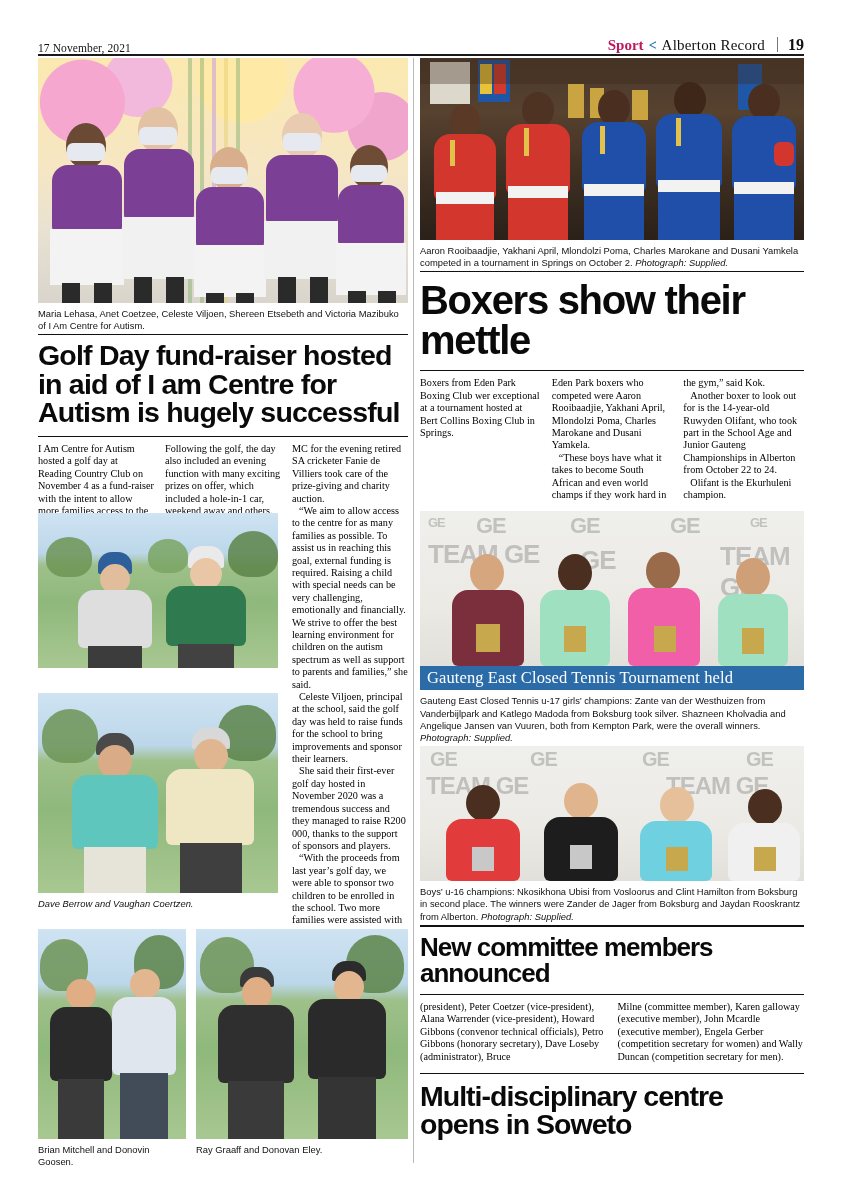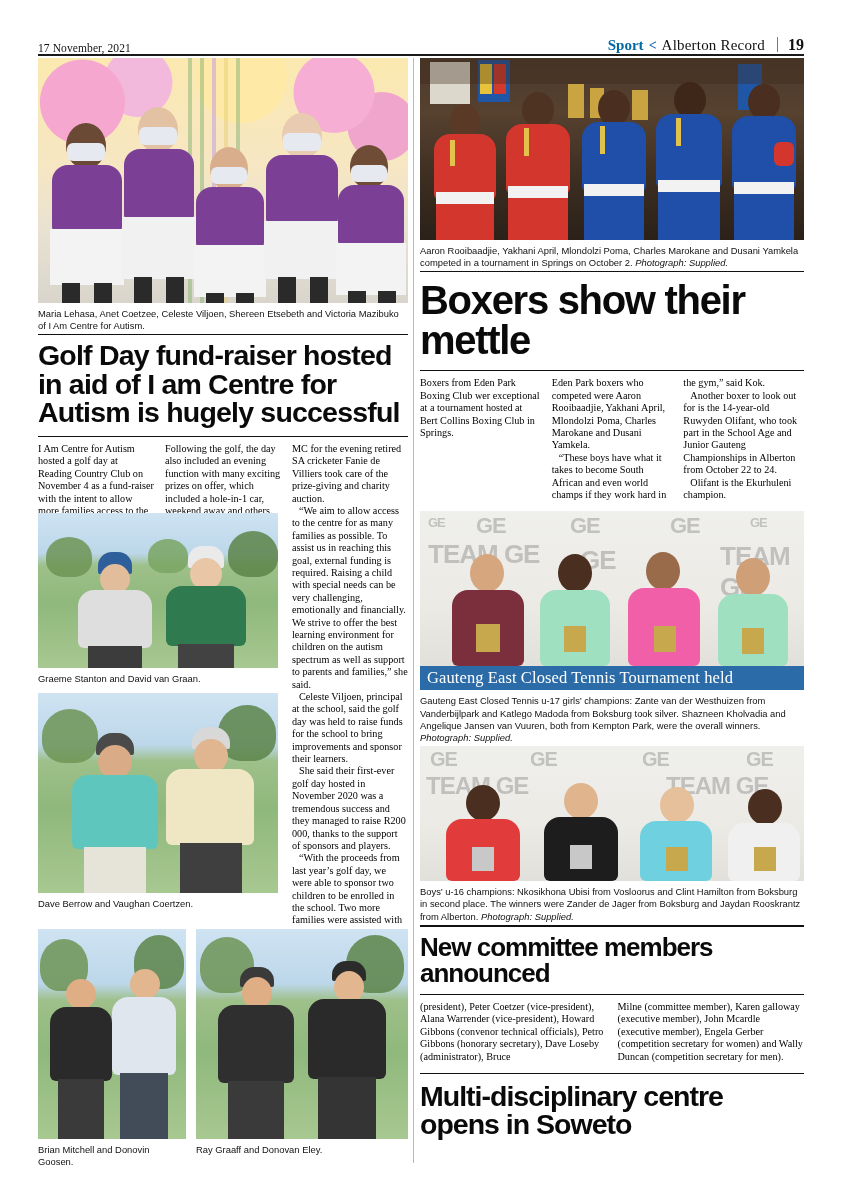--- a/index.html
+++ b/index.html
@@ -42,21 +42,21 @@
   }
   .masthead-right {
     display: flex;
     align-items: baseline;
     gap: 5px;
     font-family: "Liberation Serif", serif;
     font-size: 15px;
     font-weight: bold;
     color: #111;
   }
-  .masthead-section { color: #0369a1; font-weight: bold; }
+  .masthead-section { color: #be185d; font-weight: bold; }
   .masthead-lt { color: #1b6fb3; font-weight: bold; font-size: 14px;}
   .masthead-title { font-weight: normal; font-size: 15px; letter-spacing: .2px;}
   .masthead-divider {
     display: inline-block;
     width: 1px; height: 15px;
     background: #777;
     margin: 0 5px 0 7px;
     position: relative; top: 2px;
   }
   .masthead-pageno { font-weight: bold; font-size: 16px; }
@@ -303,24 +303,23 @@
         <div class="torso" style="left:0px;top:42px;width:74px;height:58px;background:#dedede;"></div>
         <div style="position:absolute;left:10px;top:98px;width:54px;height:22px;background:#3c3c3c;"></div>
       </div>
       <div class="fig" style="left:128px;width:82px;height:124px;">
         <div class="head" style="left:22px;top:2px;width:36px;height:22px;background:#eaeaea;border-radius:14px 14px 2px 2px;"></div>
         <div class="head" style="left:24px;top:14px;width:32px;height:32px;background:#e8c6a6;"></div>
         <div class="torso" style="left:0px;top:42px;width:80px;height:60px;background:#2f7a4e;"></div>
         <div style="position:absolute;left:12px;top:100px;width:56px;height:24px;background:#424242;"></div>
       </div>
     </div>
-    <div class="caption">Graeme Stanton and David van Graan.</div>
-  </div>
-
-  <div style="position:absolute;left:38px;top:693px;width:240px;">
+  </div>
+
+  <div style="position:absolute;left:38px;top:693px;width:240px;font-style:italic;">
     <div class="photo ph-golf" style="width:240px;height:200px;">
       <div class="tree" style="left:4px;top:16px;width:56px;height:54px;"></div>
       <div class="tree" style="left:180px;top:12px;width:58px;height:56px;background:#5c8449;"></div>
       <div class="fig" style="left:34px;width:88px;height:162px;">
         <div class="head" style="left:24px;top:2px;width:38px;height:22px;background:#4a4a4a;border-radius:16px 16px 2px 2px;"></div>
         <div class="head" style="left:26px;top:14px;width:34px;height:34px;background:#d9ab86;"></div>
         <div class="torso" style="left:0px;top:44px;width:86px;height:74px;background:#5fc6bd;"></div>
         <div style="position:absolute;left:12px;top:116px;width:62px;height:46px;background:#e6e3d8;"></div>
       </div>
       <div class="fig" style="left:128px;width:90px;height:166px;">

